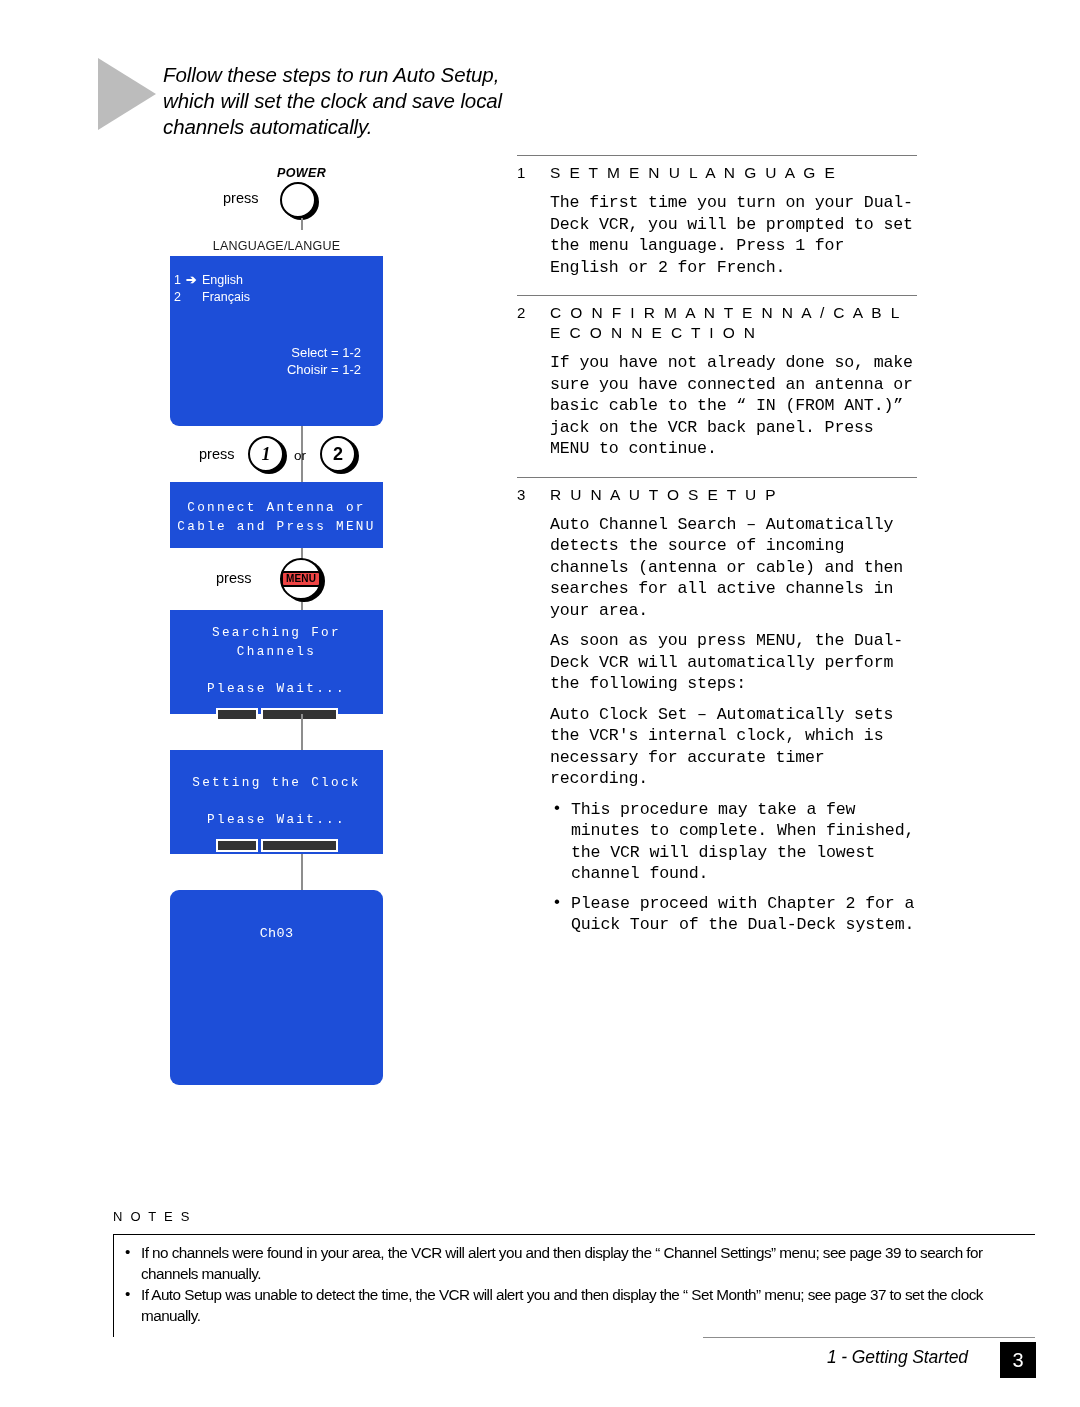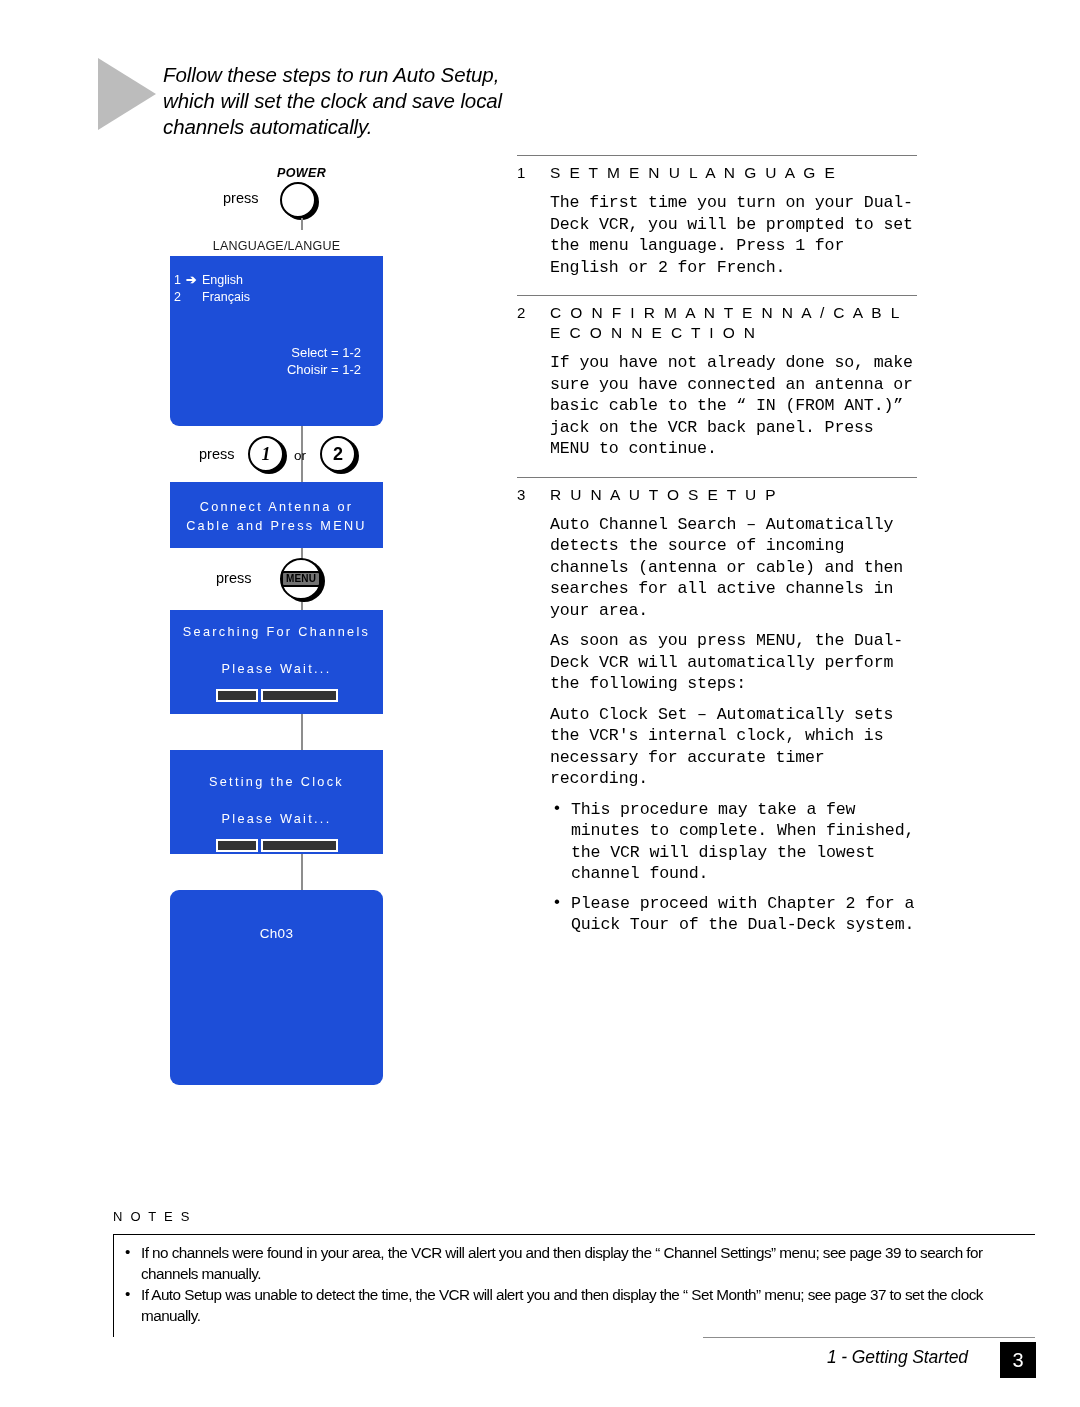--- a/index.html
+++ b/index.html
@@ -107,21 +107,21 @@
   .numkey.italic { font-style: italic; font-family: "Liberation Serif", serif; }
   .or-label { position: absolute; font-size: 13.5px; }
   .menukey {
     font-size: 10px;
     font-weight: bold;
     letter-spacing: 0.2px;
     border: 2px solid #000;
     border-radius: 3px;
     padding: 1px 3px;
     line-height: 1;
-    background: #737373;
+    background: #ef4444;
   }
 
   
   .screen {
     position: relative;
     background: #1d4ed8;
     width: 213px;
     box-sizing: border-box;
     color: #ffffff;
   }
@@ -148,20 +148,21 @@
     line-height: 17px;
     padding-top: 38px;
     padding-bottom: 18px;
     padding-right: 22px;
   }
   .screen-line {
     text-align: center;
     font-size: 12.7px;
     letter-spacing: 2.3px;
     line-height: 19px;
+    font-family: Liberation Mono, monospace;
   }
   .progress {
     margin: 10px auto 0 auto;
     width: 122px;
     display: flex;
     gap: 3px;
   }
   .progress .seg {
     height: 13px;
     border: 2px solid #ffffff;

